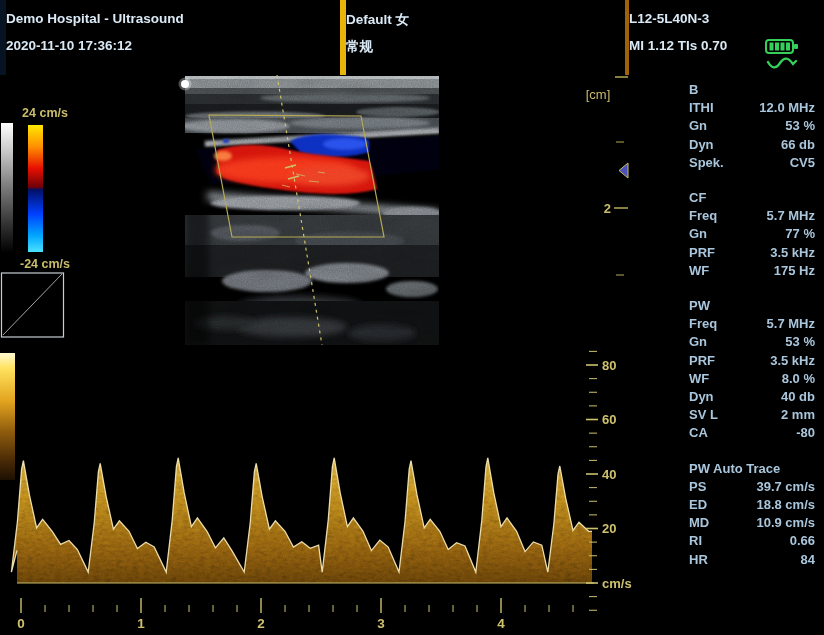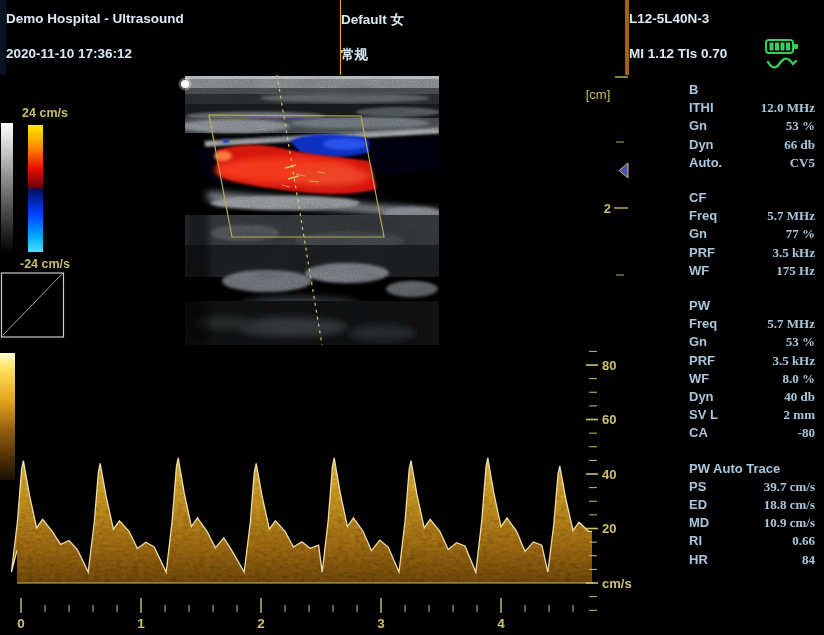--- a/index.html
+++ b/index.html
@@ -4,32 +4,32 @@
 <style>
   html,body{margin:0;padding:0;background:#000;}
   body{width:824px;height:635px;overflow:hidden;position:relative;
        font-family:"Liberation Sans",sans-serif;-webkit-font-smoothing:antialiased;}
   
   .header{position:absolute;top:0;left:0;width:824px;height:75px;display:flex;
     background:linear-gradient(180deg,#1e4263 0%,#123ck 0%,#123252 28%,#0a1c30 72%,#0c2238 100%);
     border-left:6px solid #061322;box-sizing:border-box;}
   .hsec{position:relative;height:75px;box-sizing:border-box;color:#d9e9f5;font-weight:bold;font-size:13.5px;}
   .hsec .l1{position:absolute;top:11px;left:0;white-space:nowrap;}
-  .hsec .l2{position:absolute;top:46px;left:0;white-space:nowrap;}
+  .hsec .l2{position:absolute;top:38px;left:0;white-space:nowrap;}
   .hs1{width:334px;padding-left:24px;}
-  .hs2{width:285px;padding-left:13px;border-left:1px solid #eab308;}
+  .hs2{width:285px;padding-left:13px;border-left:6px solid #eab308;}
   .hs3{width:199px;padding-left:37px;border-left:4px solid #a16207;}
   .batt{position:absolute;top:38px;right:22px;width:38px;height:34px;}
   
   .panel{position:absolute;top:75px;left:625px;width:199px;height:560px;box-sizing:border-box;
     padding:6px 9px 0 64px;color:#a9c6dc;font-size:13px;font-weight:bold;}
   .psec{margin-bottom:17px;}
   .prow{display:flex;justify-content:space-between;line-height:18.2px;white-space:nowrap;}
   .prow .pl{text-align:left;}
-  .prow .pv{text-align:left;font-family:Liberation Serif, serif;}
+  .prow .pv{text-align:left;}
   
   .stage{position:absolute;top:75px;left:0;width:824px;height:560px;}
   svg text{font-family:"Liberation Sans",sans-serif;}
 </style>
 </head>
 <body>
 
 <div class="header">
   <div class="hsec hs1">
     <div class="l1">Demo Hospital - Ultrasound</div>
@@ -67,21 +67,21 @@
       </div>
       <div class="prow">
         <span class="pl">Gn</span>
         <span class="pv">53 %</span>
       </div>
       <div class="prow">
         <span class="pl">Dyn</span>
         <span class="pv">66 db</span>
       </div>
       <div class="prow">
-        <span class="pl">Auto.</span>
+        <span class="pl">Spek.</span>
         <span class="pv">CV5</span>
       </div>
     </div>
     <div class="psec">
       <div class="prow">
         <span class="pl">CF</span>
       </div>
       <div class="prow">
         <span class="pl">Freq</span>
         <span class="pv">5.7 MHz</span>

